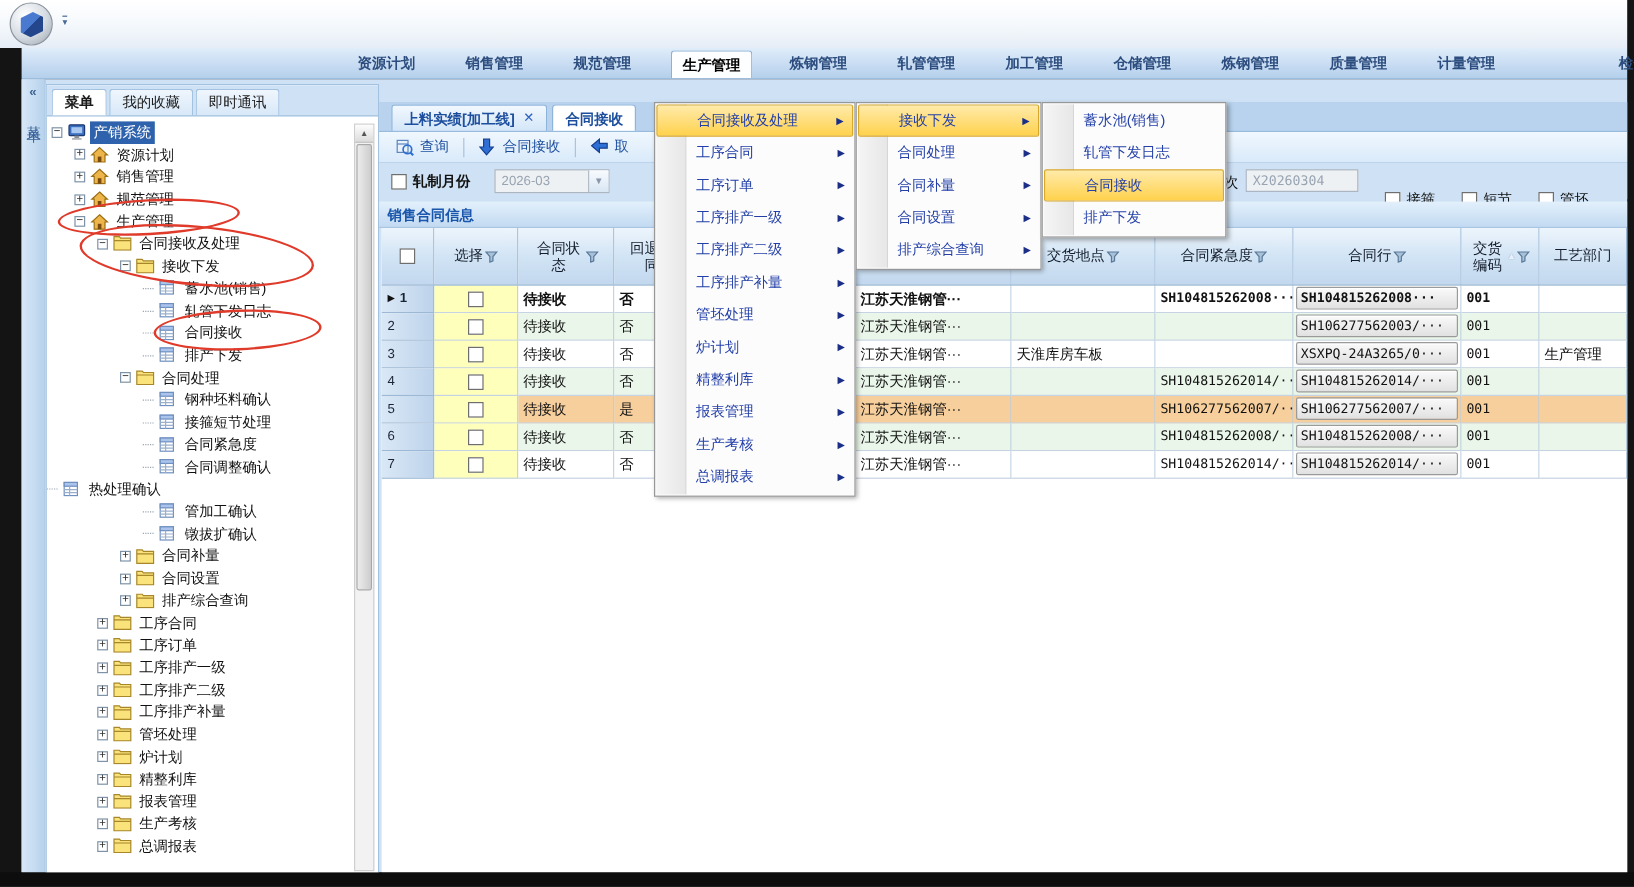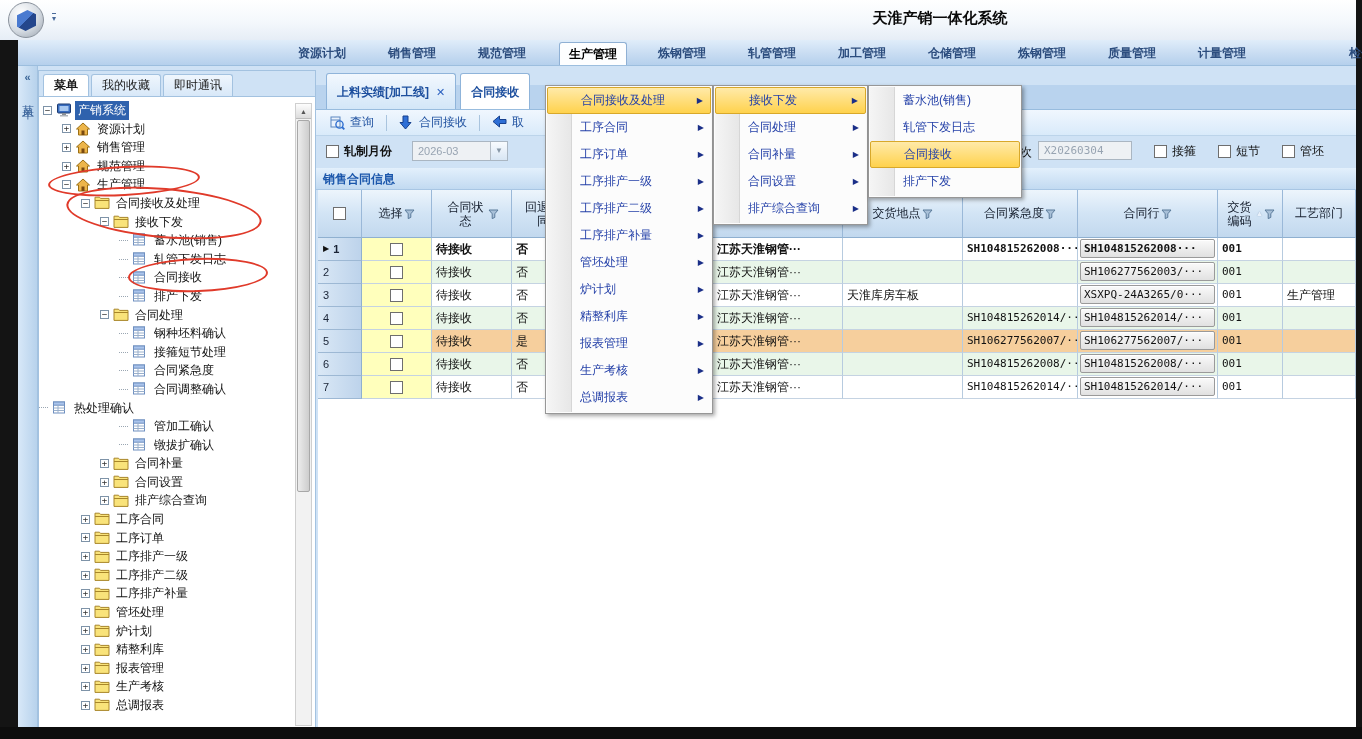--- a/index.html
+++ b/index.html
@@ -42,36 +42,36 @@
 .sb-up{display:block;height:15px;background:linear-gradient(#fdfdfd,#dcdcdc);border-bottom:1px solid #bbb;text-align:center;font-size:7px;color:#555;line-height:15px;}
 .sb-thumb{margin:1px;height:372px;background:linear-gradient(90deg,#ececec,#cdcdcd);border:1px solid #a8a8a8;border-radius:2px;}
 .ellipse{position:absolute;border:2px solid #e03a2a;border-radius:50%;z-index:30;pointer-events:none;}
 .e1{left:48px;top:166px;width:152px;height:30px;transform:rotate(-3deg);}
 .e2{left:66px;top:188px;width:196px;height:50px;transform:rotate(5deg);}
 .e3{left:128px;top:258px;width:140px;height:34px;transform:rotate(-2deg);}
 
 
 .main{position:absolute;left:316px;top:70px;width:1040px;height:657px;}
 .tabbar{position:absolute;left:0;top:15px;width:100%;height:25px;background:#b9d3ee;border-bottom:1px solid #98bcde;display:flex;align-items:flex-end;padding-left:10px;}
-.wtab{height:36px;line-height:20px;padding:0 10px;border:1px solid #8fb4da;border-bottom:none;border-radius:3px 3px 0 0;background:linear-gradient(#f2f8fe,#d3e6f8);color:#1d4f9e;font-weight:bold;margin-right:4px;display:flex;gap:7px;align-items:center;cursor:pointer;white-space:nowrap;justify-content:flex-end;}
+.wtab{height:22px;line-height:20px;padding:0 10px;border:1px solid #8fb4da;border-bottom:none;border-radius:3px 3px 0 0;background:linear-gradient(#f2f8fe,#d3e6f8);color:#1d4f9e;font-weight:bold;margin-right:4px;display:flex;gap:7px;align-items:center;cursor:pointer;white-space:nowrap;justify-content:flex-end;}
 .wtab.active{background:#fff;}
 .wtab .x{color:#2d62c0;font-size:11px;}
 .toolbar{position:absolute;left:0;top:40px;width:100%;height:26px;background:linear-gradient(#f0f7fe,#d9eafa);border-bottom:1px solid #bcd4ea;display:flex;align-items:center;padding-left:10px;gap:5px;color:#1d4f9e;}
 .tbtn{display:flex;align-items:center;gap:5px;padding:1px 4px;cursor:pointer;white-space:nowrap;}
 .tsep{width:1px;height:16px;background:#a9c4de;margin:0 3px;}
 .tico{display:inline-flex;width:15px;height:15px;}
 .filterbar{position:absolute;left:0;top:66px;width:100%;height:30px;background:#cfe2f5;}
 .f-month{position:absolute;left:10px;top:7px;display:flex;align-items:center;gap:5px;font-weight:bold;color:#111;}
 .cb{width:13px;height:13px;border:1px solid #6e6e6e;background:#fff;display:inline-block;flex:none;}
 .combo{position:absolute;left:96px;top:5px;width:96px;height:20px;background:#eef1f4;border:1px solid #aab6c2;color:#98a4b2;display:flex;font-size:11px;}
 .combo .cval{flex:1;padding:3px 5px;overflow:hidden;}
 .combo-btn{width:17px;background:linear-gradient(#f8fbfe,#d8e6f4);border-left:1px solid #b4bdc6;color:#8898a8;text-align:center;font-size:8px;line-height:18px;}
 .covered-label{position:absolute;left:704px;top:8px;color:#111;}
 .batch-input{position:absolute;left:722px;top:5px;width:94px;height:19px;border:1px solid #aab6c2;background:#eef1f4;color:#98a4b2;font-size:11px;padding:0 5px;font-family:"DejaVu Sans Mono",monospace;}
-.fcbs{position:absolute;left:838px;top:7px;display:flex;gap:22px;}
+.fcbs{position:absolute;left:838px;top:22px;display:flex;gap:22px;}
 .fcb{display:flex;align-items:center;gap:5px;color:#111;cursor:pointer;white-space:nowrap;}
 .section-hd{position:absolute;left:0;top:98px;width:100%;height:22px;background:linear-gradient(#e3f0fc,#c2daf1);border-bottom:1px solid #a8c6e4;color:#1a56ab;font-weight:bold;line-height:22px;padding-left:7px;}
 .grid-panel{position:absolute;left:2px;top:120px;right:0;bottom:0;background:#fff;overflow:hidden;}
 
 
 .g-hd{display:flex;height:48px;}
 .g-hc{position:relative;border-right:1px solid #9ab8d8;border-bottom:1px solid #8fb0d0;background:linear-gradient(#edf5fc,#d2e4f5 50%,#c2d8ee);display:flex;align-items:center;justify-content:center;gap:1px;text-align:center;color:#141d2c;flex:none;cursor:pointer;}
 .hl{display:inline-block;}
 .hl.wrap{width:42px;line-height:14px;white-space:normal;}
 .hl.wrap2{width:30px;line-height:14px;white-space:normal;}
@@ -107,21 +107,20 @@
 </head>
 <body>
 
 <div class="screen">
 
   <div class="titlebar">
     <div class="logo">
         <div class="logo-cube"></div>
       </div>
     <span class="qat-caret">▾</span>
-    <div class="title">天淮产销一体化系统</div>
   </div>
 
   <div class="menubar" id="menubar">
       <span class="mb-item" style="left: 271px;">资源计划</span>
       <span class="mb-item" style="left: 361px;">销售管理</span>
       <span class="mb-item" style="left: 451px;">规范管理</span>
       <span class="mb-item sel" style="left: 541px;">生产管理</span>
       <span class="mb-item" style="left: 631px;">炼钢管理</span>
       <span class="mb-item" style="left: 721px;">轧管管理</span>
       <span class="mb-item" style="left: 811px;">加工管理</span>

